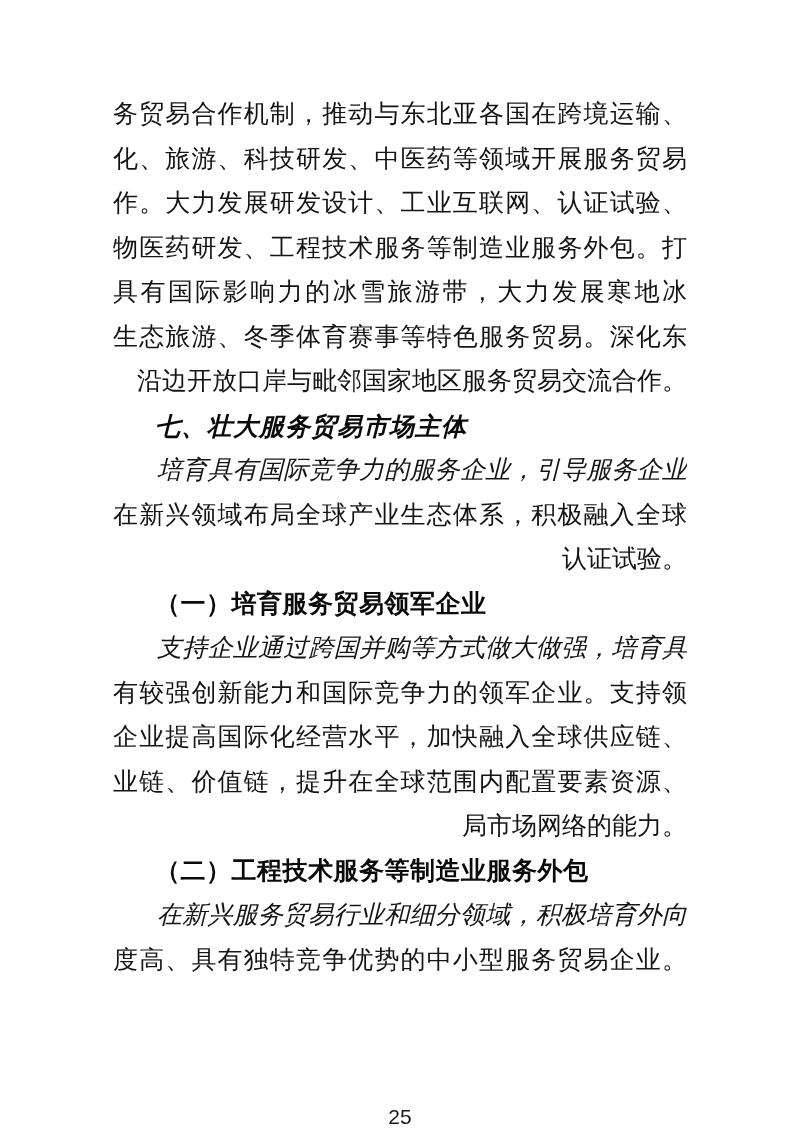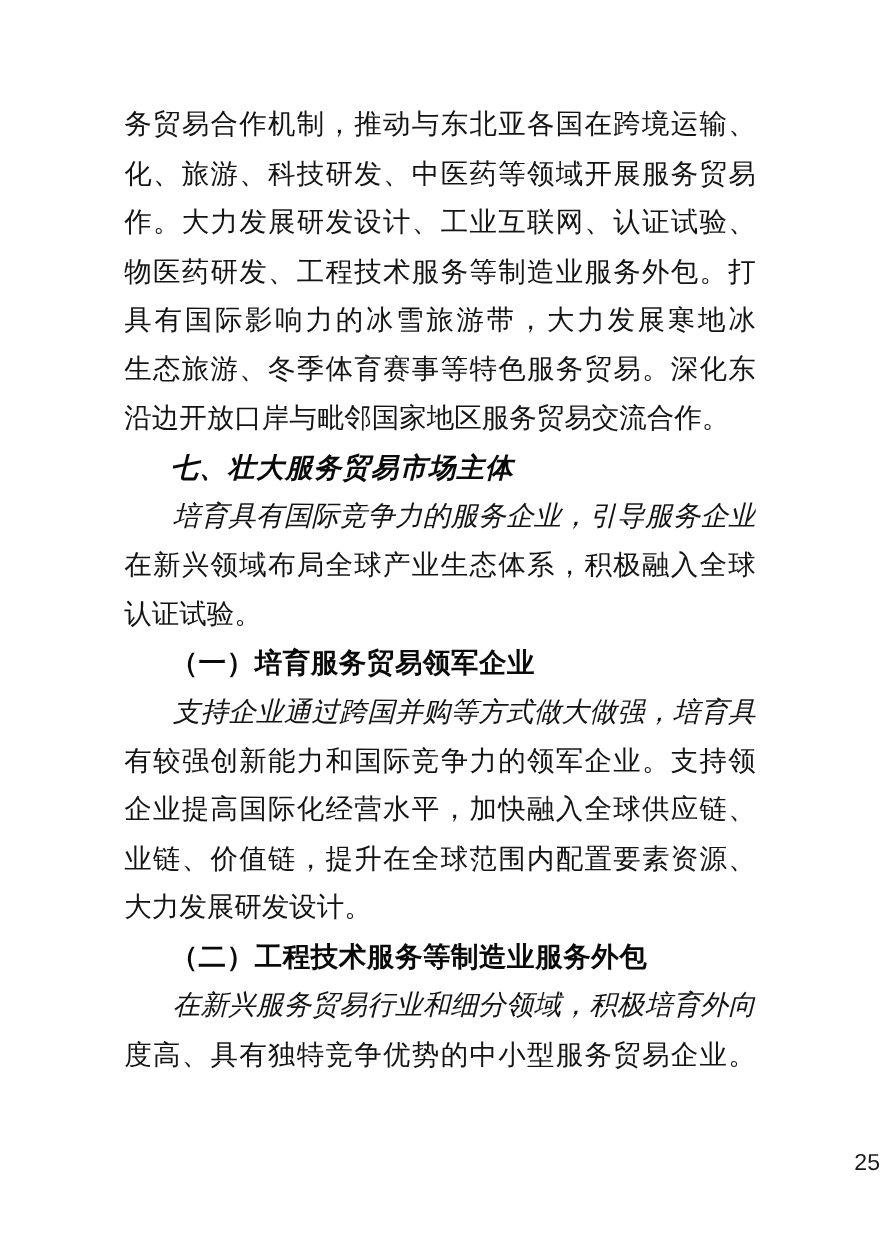--- a/index.html
+++ b/index.html
@@ -30,21 +30,21 @@
     color: #141414;
   }
   .line.fill {
     white-space: normal;
     text-align: justify;
     text-align-last: justify;
     text-justify: inter-character;
     overflow: hidden;
   }
   .line.short {
-    text-align: left;
+    text-align: right;
   }
   .line.indent {
     text-indent: 44px;
     font-style: italic;
   }
   .heading {
     font-size: 25px;
     line-height: 44.5px;
     height: 44.5px;
     font-weight: bold;
@@ -57,23 +57,23 @@
     letter-spacing: 1px;
     font-style: italic;
   }
   .heading.lvl2 {
     font-family: "Liberation Serif", serif;
     letter-spacing: 0.5px;
   }
   .footer {
     position: absolute;
     left: 0;
-    top: 1046px;
+    top: 1105px;
     width: 800px;
-    text-align: right;
+    text-align: center;
   }
   .page-number {
     font-family: "Liberation Sans", sans-serif;
     font-size: 21px;
     color: #1a1a1a;
   }
 </style>
 </head>
 <body>
 
@@ -88,21 +88,21 @@
       <div class="line short">沿边开放口岸与毗邻国家地区服务贸易交流合作。</div>
       <div class="heading lvl1">七、壮大服务贸易市场主体</div>
       <div class="line fill indent">培育具有国际竞争力的服务企业，引导服务企业</div>
       <div class="line fill">在新兴领域布局全球产业生态体系，积极融入全球产</div>
       <div class="line short">认证试验。</div>
       <div class="heading lvl2">（一）培育服务贸易领军企业</div>
       <div class="line fill indent">支持企业通过跨国并购等方式做大做强，培育具</div>
       <div class="line fill">有较强创新能力和国际竞争力的领军企业。支持领军</div>
       <div class="line fill">企业提高国际化经营水平，加快融入全球供应链、产</div>
       <div class="line fill">业链、价值链，提升在全球范围内配置要素资源、布</div>
-      <div class="line short">大力发展研发设计。</div>
+      <div class="line short">局市场网络的能力。</div>
       <div class="heading lvl2">（二）工程技术服务等制造业服务外包</div>
       <div class="line fill indent">在新兴服务贸易行业和细分领域，积极培育外向</div>
       <div class="line fill">度高、具有独特竞争优势的中小型服务贸易企业。重</div>
     </div>
   <div class="footer">
     <span class="page-number">25</span>
   </div>
 </div>
 
 </body></html>

